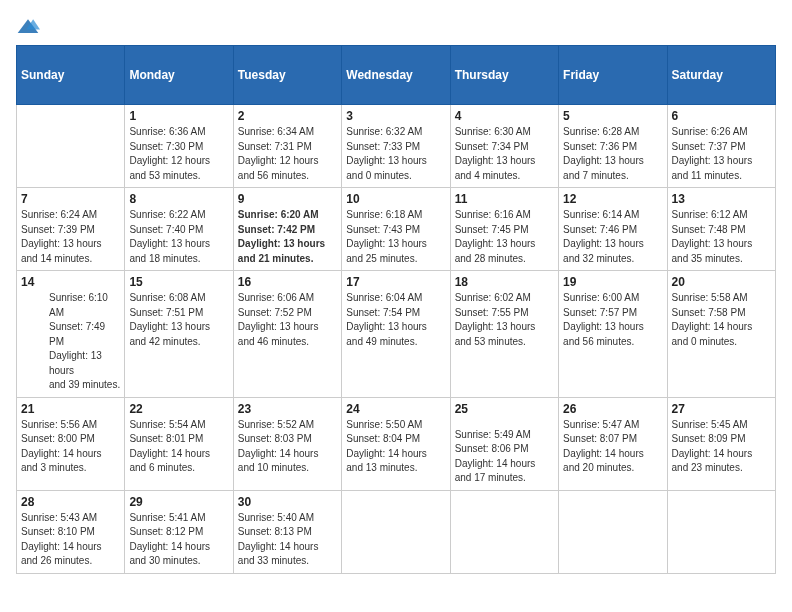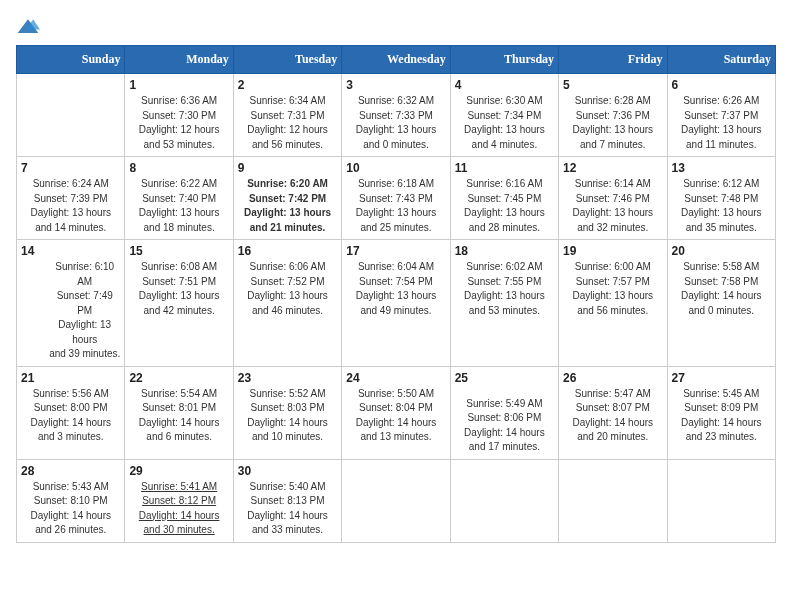--- a/index.html
+++ b/index.html
@@ -31,26 +31,25 @@
     .month-title { font-size: 36px; font-weight: bold; color: #1a3a5c; }
     .location-title { font-size: 16px; color: #333; }
     .calendar-table {
       width: 100%;
       border-collapse: collapse;
       font-size: 11px;
     }
     .calendar-table th {
       background-color: #2a6ab0;
       color: #fff;
-      padding: 6px 4px;
-      text-align: right;
+      padding: 22px 4px;
+      text-align: left;
       font-size: 12px;
       font-weight: bold;
       border: 1px solid #1a5a9f;
-      font-family: Liberation Serif, serif;
     }
     .calendar-table td {
       border: 1px solid #ccc;
       vertical-align: top;
       padding: 4px;
       height: 80px;
       width: 108px;
       background: #fff;
     }
     .calendar-table tr:last-child td {
@@ -60,21 +59,20 @@
     .day-number {
       font-weight: bold;
       font-size: 12px;
       color: #222;
       margin-bottom: 2px;
     }
     .day-info {
       color: #333;
       font-size: 10px;
       line-height: 1.45;
-      text-align: center;
     }
     .empty-cell {
       background: #f5f5f5;
     }
   </style>
 </head>
 <body>
 
 <div class="header-area">
   <div class="logo">
@@ -307,21 +305,21 @@
       <tr>
         <td>
           <div class="day-number">28</div>
           <div class="day-info" style="white-space: pre-line;">Sunrise: 5:43 AM
 Sunset: 8:10 PM
 Daylight: 14 hours
 and 26 minutes.</div>
         </td>
         <td>
           <div class="day-number">29</div>
-          <div class="day-info" style="white-space: pre-line; text-decoration: underline;">Sunrise: 5:41 AM
+          <div class="day-info" style="white-space: pre-line;">Sunrise: 5:41 AM
 Sunset: 8:12 PM
 Daylight: 14 hours
 and 30 minutes.</div>
         </td>
         <td>
           <div class="day-number">30</div>
           <div class="day-info" style="white-space: pre-line;">Sunrise: 5:40 AM
 Sunset: 8:13 PM
 Daylight: 14 hours
 and 33 minutes.</div>

